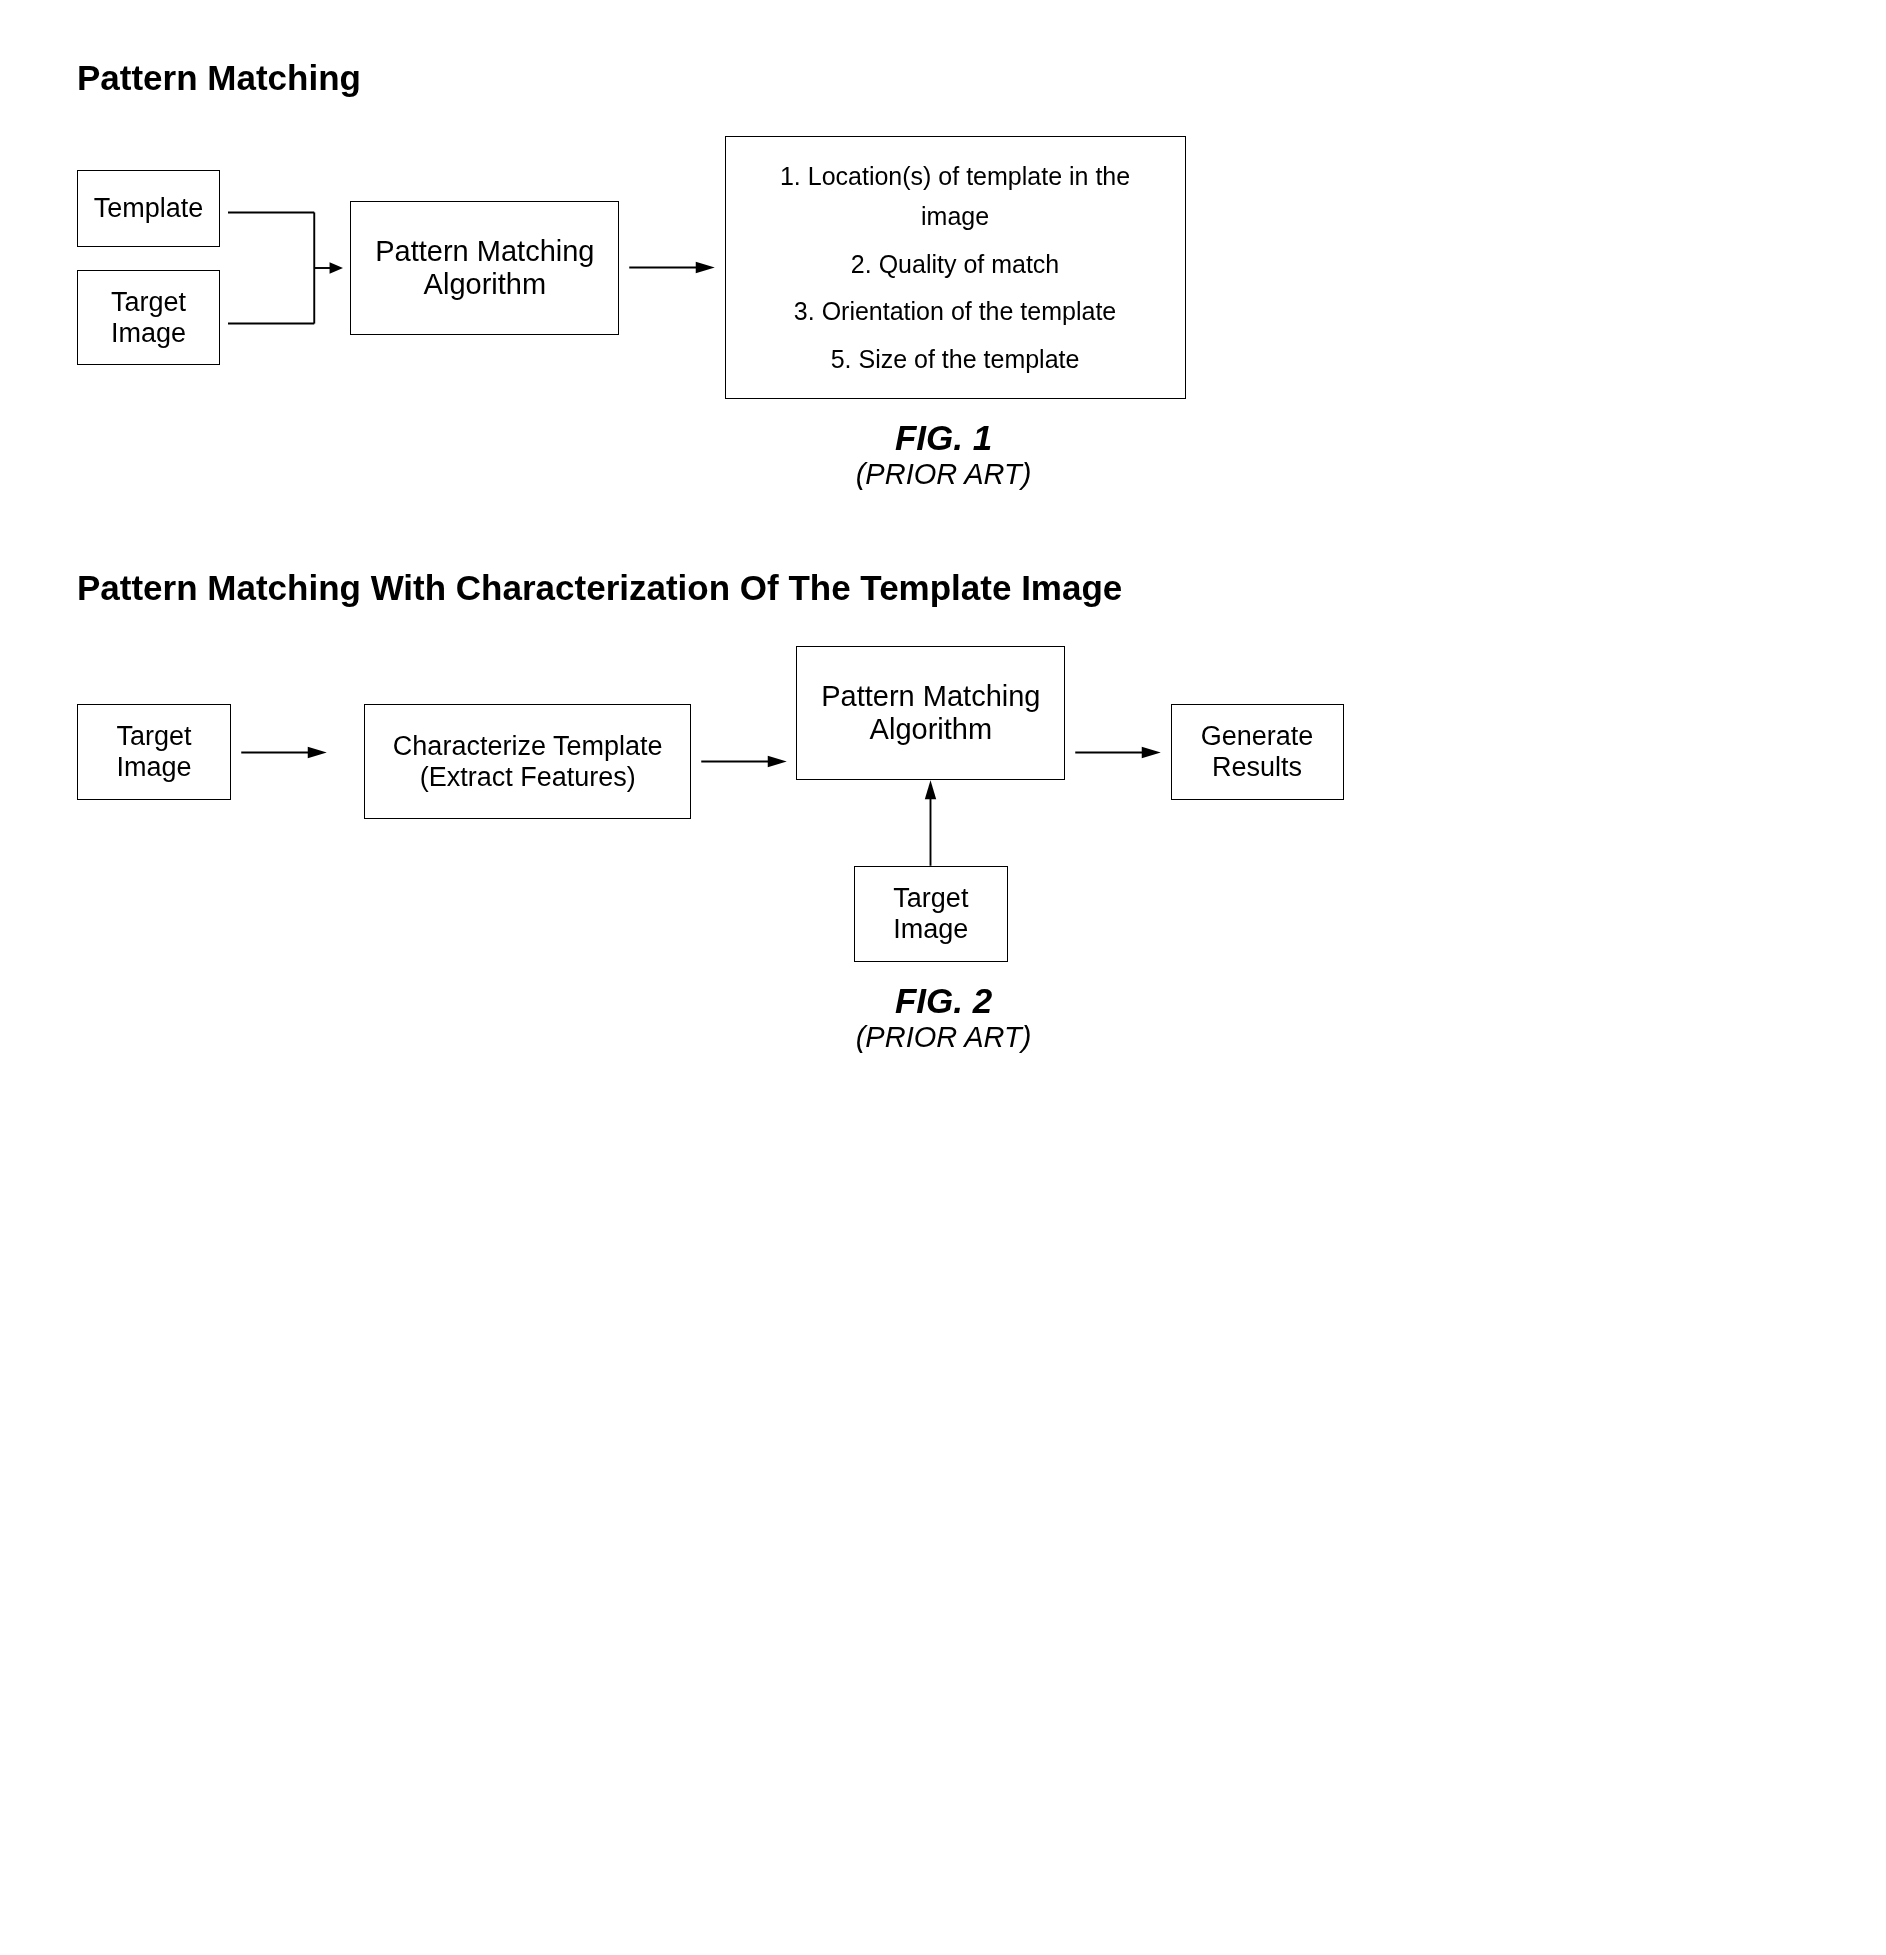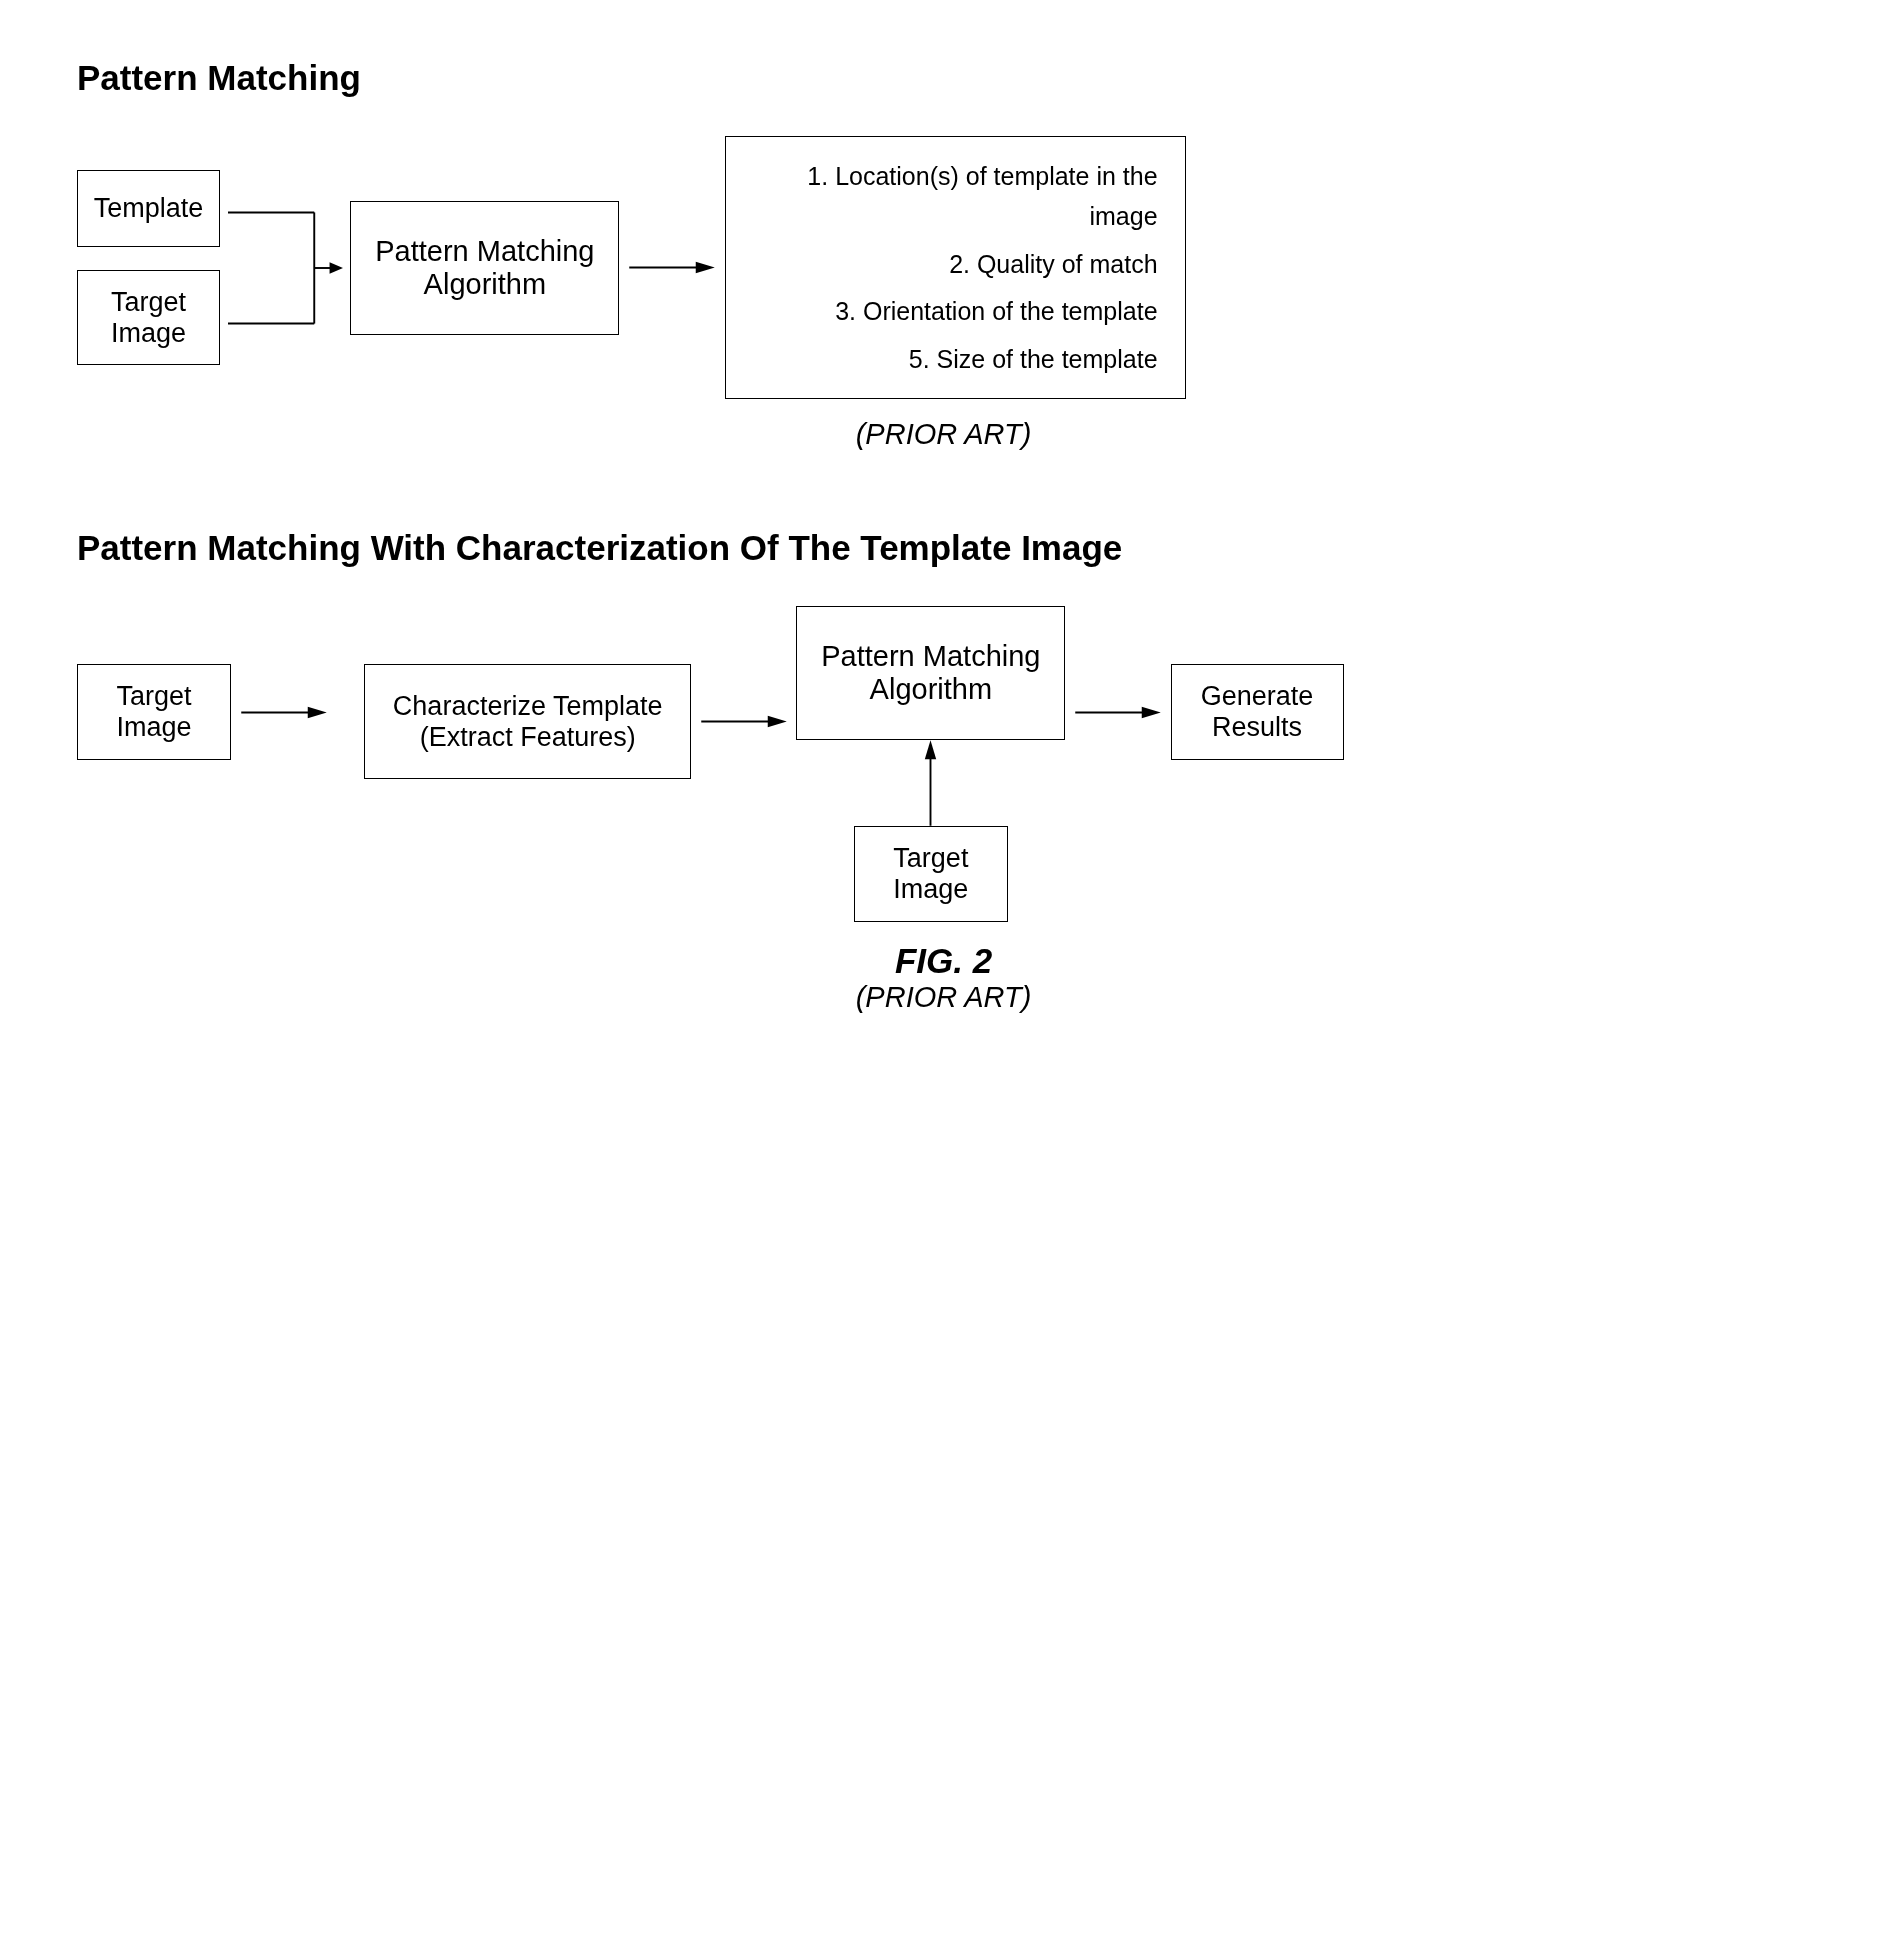--- a/index.html
+++ b/index.html
@@ -46,21 +46,21 @@
 
     .box-medium {
       width: 269px;
       min-height: 134px;
       font-size: 29px;
     }
 
     .box-large {
       width: 461px;
       min-height: 192px;
-      text-align: right;
+      text-align: center;
       padding: 19px 27px;
       font-size: 25px;
       line-height: 1.6;
     }
 
     .box-wide {
       width: 307px;
       min-height: 134px;
       font-size: 27px;
     }
@@ -159,20 +159,21 @@
       <div>
         <div style="margin-bottom:7.7px;">1. Location(s) of template in the image</div>
         <div style="margin-bottom:7.7px;">2. Quality of match</div>
         <div style="margin-bottom:7.7px;">3. Orientation of the template</div>
         <div>5. Size of the template</div>
       </div>
     </div>
   </div>
 
   <div class="fig-caption">
+    <span class="fig-number">FIG. 1</span>
     <span class="fig-subtitle">(PRIOR ART)</span>
   </div>
 </div>
 
 <div class="section" style="margin-top: 58px;">
   <div class="section-title">Pattern Matching With Characterization Of The Template Image</div>
 
   <div style="display: flex; align-items: flex-start; gap: 0;">
 
     <div style="display:flex; align-items:center; margin-top: 58px;">

